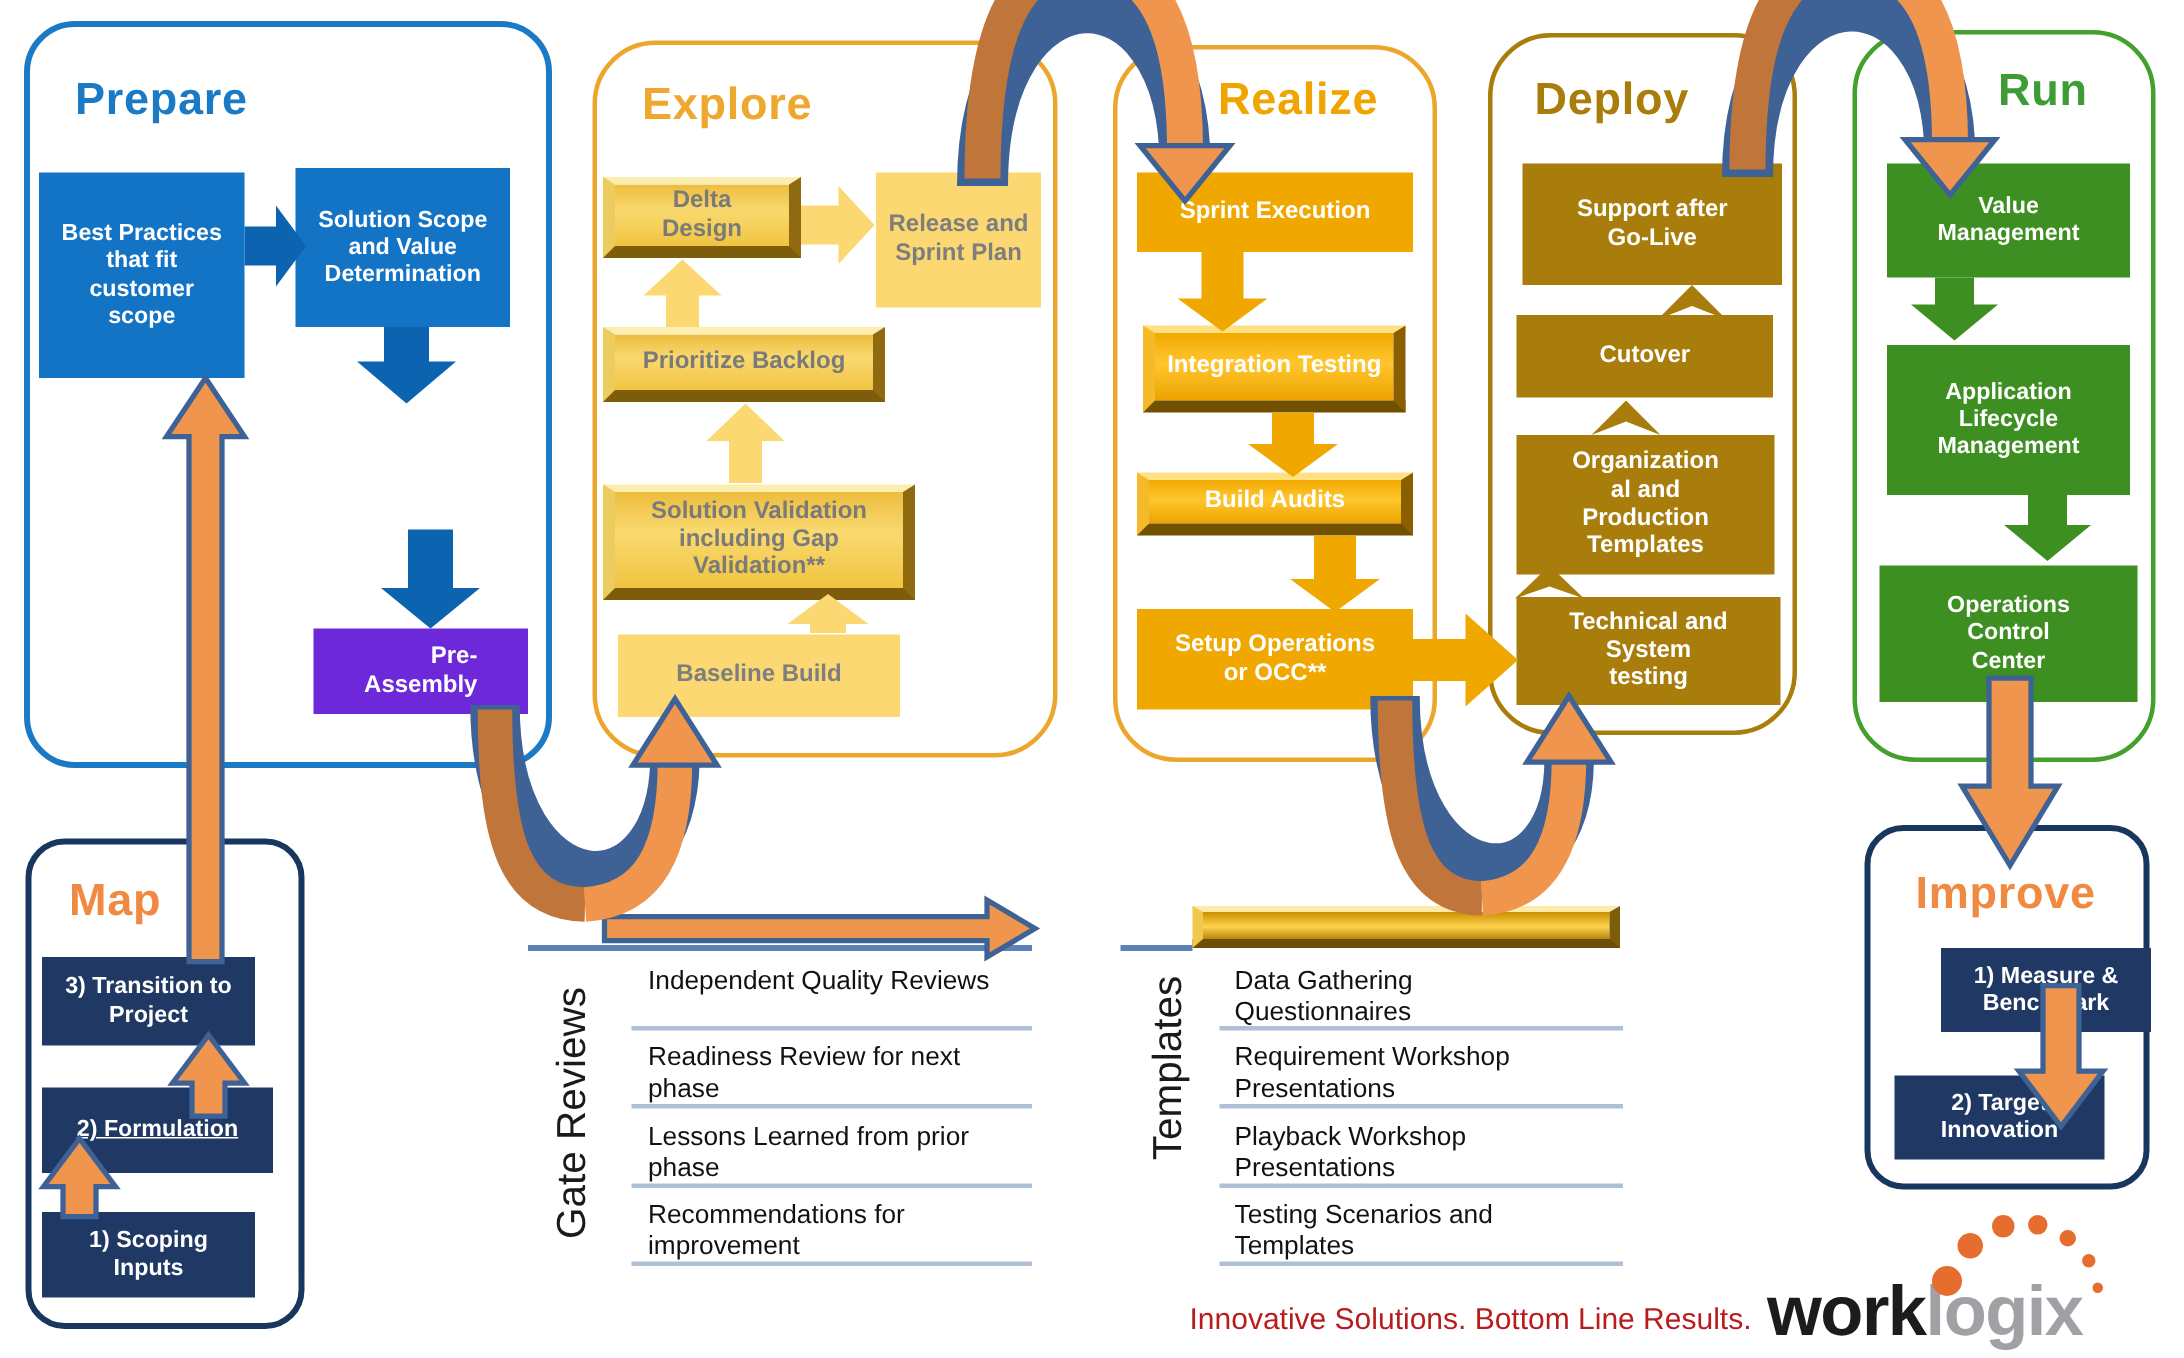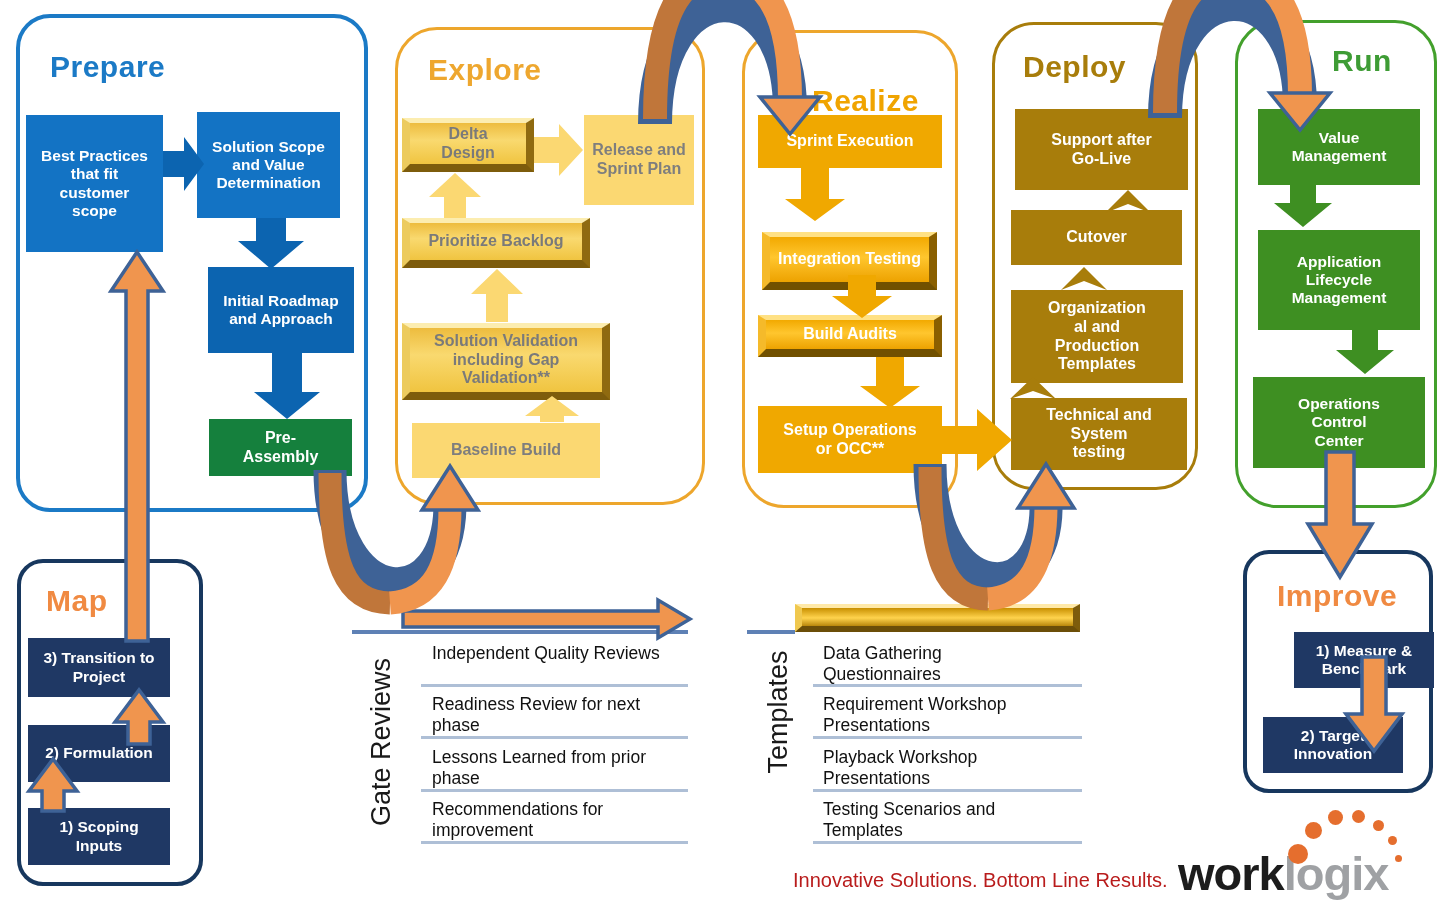--- a/index.html
+++ b/index.html
@@ -4,21 +4,21 @@
 <style>
   html,body{margin:0;padding:0;background:#fff;}
   .canvas{position:relative;width:1456px;height:905px;overflow:hidden;background:#fff;
           font-family:"Liberation Sans","DejaVu Sans",sans-serif;}
   .phase{position:absolute;border-style:solid;box-sizing:border-box;background:transparent;}
   .ptitle{position:absolute;font-weight:bold;font-size:30px;letter-spacing:.5px;}
   .node{position:absolute;display:flex;align-items:center;justify-content:center;text-align:center;
         font-weight:bold;white-space:pre-line;box-sizing:border-box;line-height:1.18;}
   .c-blue{background:#1373C4;color:#fff;font-size:15.5px;}
   .c-blue-dark{background:#0C64B0;color:#fff;font-size:15.5px;}
-  .c-blue-light{background:#15803d;color:#fff;font-size:16px;}
+  .c-blue-light{background:#6d28d9;color:#fff;font-size:16px;text-align:right;}
   .c-gold-light{background:#FBD872;color:#7E7E7E;font-size:16px;}
   .bevel-gold{background:linear-gradient(180deg,#edbc3e,#f9d96f 42%,#f0c440);border-style:solid;
         border-width:5px 8px 8px 8px;border-color:#fcedb0 #8f6a10 #7d5c0c #eccb5f;color:#7A7A7A;font-size:16px;}
   .c-realize{background:#F0A800;color:#fff;font-size:16px;}
   .bevel-realize{background:linear-gradient(180deg,#f2a900,#ffc62e 45%,#eda200);border-style:solid;
         border-width:5px 8px 8px 8px;border-color:#ffe184 #8a5f00 #715000 #f5ba2a;color:#fff;font-size:16px;}
   .c-deploy{background:#A87D0B;color:#fff;font-size:16px;}
   .c-green{background:#3E8F22;color:#fff;font-size:15.5px;}
   .c-navy{background:#1F3864;color:#fff;font-size:15.5px;}
   .arrows{position:absolute;left:0;top:0;pointer-events:none;z-index:10;}
@@ -43,50 +43,48 @@
   <div class="phase" style="left:16px;top:14px;width:352px;height:498px;border-width:4px;border-color:#1B7AC6;border-radius:34px;"></div>
   <div class="phase" style="left:395px;top:27px;width:310px;height:478px;border-width:3px;border-color:#EDA62C;border-radius:42px;"></div>
   <div class="phase" style="left:742px;top:30px;width:216px;height:478px;border-width:3px;border-color:#EDA62C;border-radius:42px;"></div>
   <div class="phase" style="left:992px;top:22px;width:206px;height:468px;border-width:3px;border-color:#A87D0B;border-radius:42px;"></div>
   <div class="phase" style="left:1235px;top:20px;width:202px;height:488px;border-width:3px;border-color:#43A02C;border-radius:42px;"></div>
   <div class="phase" style="left:17px;top:559px;width:186px;height:327px;border-width:4px;border-color:#17375E;border-radius:26px;"></div>
   <div class="phase" style="left:1243px;top:550px;width:190px;height:243px;border-width:4px;border-color:#17375E;border-radius:26px;"></div>
 
   <div class="ptitle" style="left:50px;top:50px;color:#1B7AC6;">Prepare</div>
   <div class="ptitle" style="left:428px;top:53px;color:#EEA72F;">Explore</div>
-  <div class="ptitle" style="left:812px;top:50px;color:#F0A400;margin-top:34px;">Realize</div>
+  <div class="ptitle" style="left:812px;top:50px;color:#F0A400;">Realize</div>
   <div class="ptitle" style="left:1023px;top:50px;color:#A87D0B;">Deploy</div>
   <div class="ptitle" style="left:1332px;top:44px;color:#3E9C35;">Run</div>
   <div class="ptitle" style="left:46px;top:584px;color:#F08A42;">Map</div>
   <div class="ptitle" style="left:1277px;top:579px;color:#F08A42;">Improve</div>
 
   <div class="node c-blue" style="left:26px;top:115px;width:137px;height:137px;">Best Practices
 that fit
 customer
 scope</div>
   <div class="node c-blue" style="left:197px;top:112px;width:143px;height:106px;">Solution Scope
 and Value
 Determination</div>
-  <div class="node c-blue-dark" style="left:208px;top:267px;width:146px;height:86px;">Initial Roadmap
-and Approach</div>
   <div class="node c-blue-light" style="left:209px;top:419px;width:143px;height:57px;">Pre-
 Assembly</div>
 
   <div class="node bevel-gold" style="left:402px;top:118px;width:132px;height:54px;">Delta
 Design</div>
   <div class="node c-gold-light" style="left:584px;top:115px;width:110px;height:90px;">Release and
 Sprint Plan</div>
   <div class="node bevel-gold" style="left:402px;top:218px;width:188px;height:50px;">Prioritize Backlog</div>
   <div class="node bevel-gold" style="left:402px;top:323px;width:208px;height:77px;">Solution Validation
 including Gap
 Validation**</div>
   <div class="node c-realize" style="left:758px;top:115px;width:184px;height:53px;">Sprint Execution</div>
 
   <div class="node c-gold-light" style="left:412px;top:423px;width:188px;height:55px;">Baseline Build</div>
-  <div class="node bevel-realize" style="left:762px;top:232px;width:175px;height:58px;">Integration Testing</div>
+  <div class="node bevel-realize" style="left:762px;top:217px;width:175px;height:58px;">Integration Testing</div>
   <div class="node bevel-realize" style="left:758px;top:315px;width:184px;height:42px;">Build Audits</div>
   <div class="node c-realize" style="left:758px;top:406px;width:184px;height:67px;">Setup Operations
 or OCC**</div>
 
   <div class="node c-deploy" style="left:1015px;top:109px;width:173px;height:81px;">Support after
 Go-Live</div>
   <div class="node c-deploy" style="left:1011px;top:210px;width:171px;height:55px;">Cutover</div>
   <div class="node c-deploy" style="left:1011px;top:290px;width:172px;height:93px;">Organization
 al and
 Production
@@ -99,21 +97,21 @@
 Management</div>
   <div class="node c-green" style="left:1258px;top:230px;width:162px;height:100px;">Application
 Lifecycle
 Management</div>
   <div class="node c-green" style="left:1253px;top:377px;width:172px;height:91px;">Operations
 Control
 Center</div>
 
   <div class="node c-navy" style="left:28px;top:638px;width:142px;height:59px;">3) Transition to
 Project</div>
-  <div class="node c-navy" style="left:28px;top:725px;width:142px;height:57px;">2) Formulation</div>
+  <div class="node c-navy" style="left:28px;top:725px;width:154px;height:57px;text-decoration:underline;">2) Formulation</div>
   <div class="node c-navy" style="left:28px;top:808px;width:142px;height:57px;">1) Scoping
 Inputs</div>
 
   <div class="node c-navy" style="left:1263px;top:632px;width:140px;height:56px;margin-left:31px;">1) Measure &amp;
 Benchmark</div>
   <div class="node c-navy" style="left:1263px;top:717px;width:140px;height:56px;">2) Target
 Innovation</div>
 
   <div class="bluebar" style="left:352px;top:630px;width:336px;"></div>
   <div class="vlabel" style="left:276px;top:725px;width:210px;">Gate Reviews</div>

